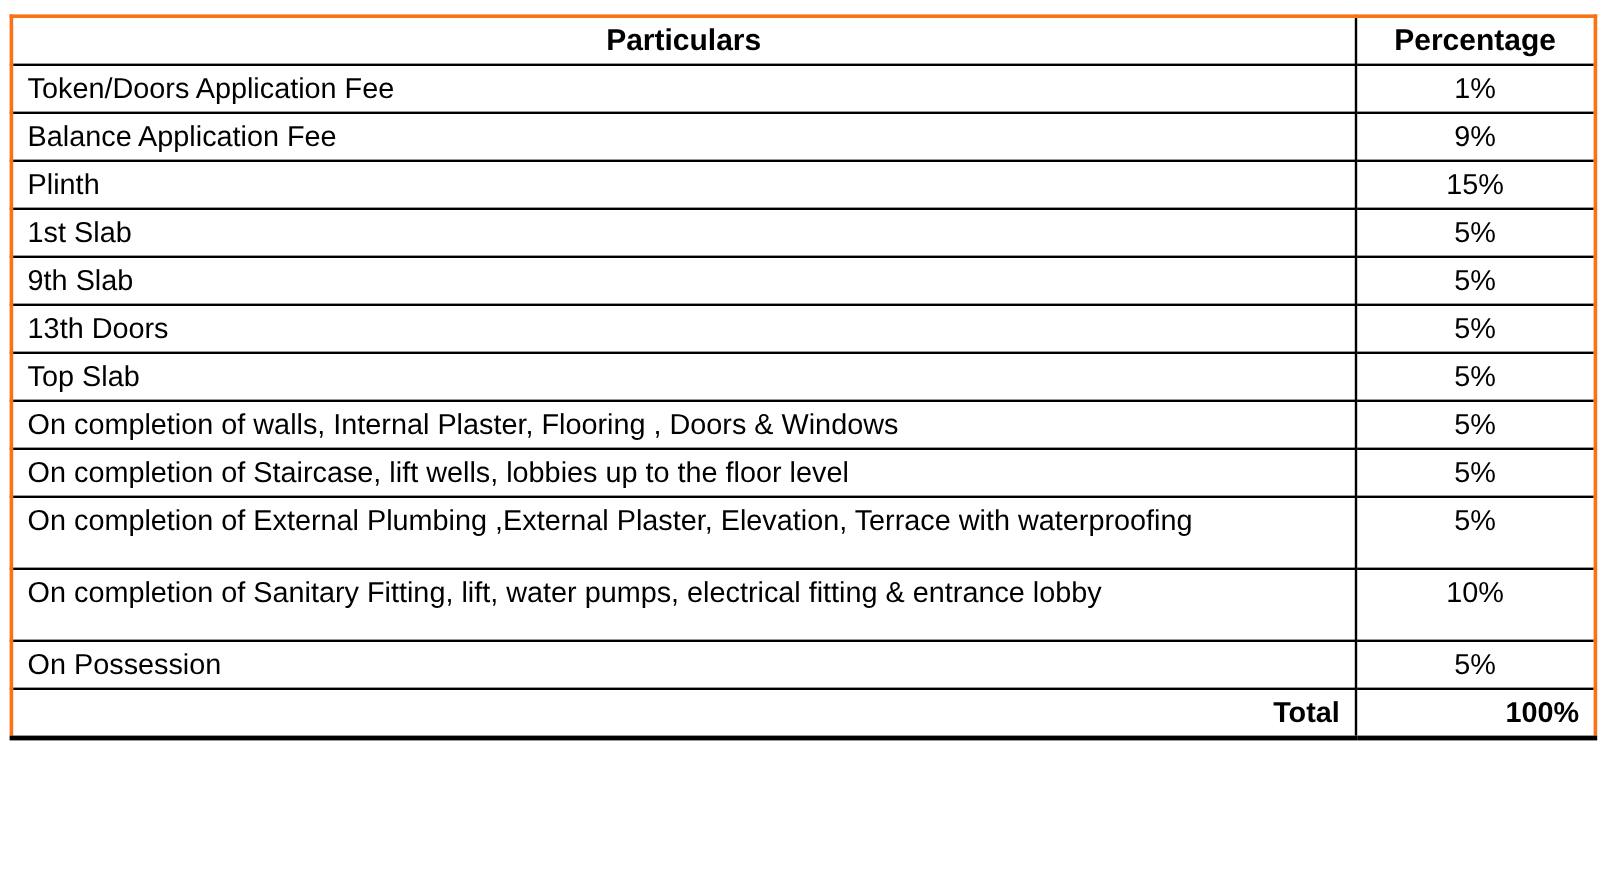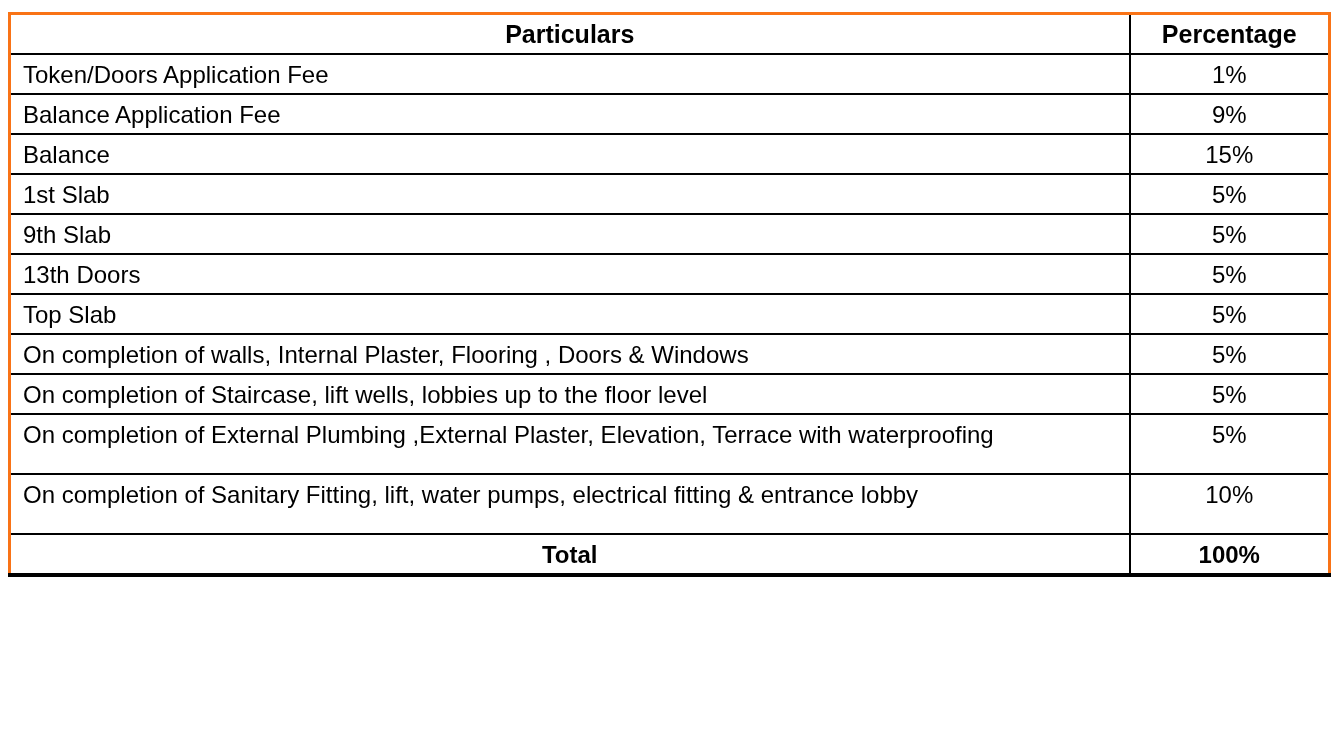--- a/index.html
+++ b/index.html
@@ -33,21 +33,21 @@
     text-align: center;
     font-size: 25px;
     height: 40px;
   }
   tr.row-single { height: 40px; }
   tr.row-double { height: 60px; }
   td.particulars-cell { text-align: left; }
   td.percentage-cell  { text-align: center; }
   tfoot td {
     font-weight: bold;
-    text-align: center;
+    text-align: right;
     height: 40px;
     border-bottom-width: 4px;
   }
 </style>
 </head>
 <body>
 
 <table class="schedule">
   <colgroup>
     <col class="col-particulars">
@@ -62,21 +62,21 @@
   <tbody>
     <tr class="row-single">
       <td class="particulars-cell">Token/Doors Application Fee</td>
       <td class="percentage-cell">1%</td>
     </tr>
     <tr class="row-single">
       <td class="particulars-cell">Balance Application Fee</td>
       <td class="percentage-cell">9%</td>
     </tr>
     <tr class="row-single">
-      <td class="particulars-cell">Balance</td>
+      <td class="particulars-cell">Plinth</td>
       <td class="percentage-cell">15%</td>
     </tr>
     <tr class="row-single">
       <td class="particulars-cell">1st Slab</td>
       <td class="percentage-cell">5%</td>
     </tr>
     <tr class="row-single">
       <td class="particulars-cell">9th Slab</td>
       <td class="percentage-cell">5%</td>
     </tr>
@@ -97,20 +97,24 @@
       <td class="percentage-cell">5%</td>
     </tr>
     <tr class="row-double">
       <td class="particulars-cell">On completion of External Plumbing ,External Plaster, Elevation, Terrace with waterproofing</td>
       <td class="percentage-cell">5%</td>
     </tr>
     <tr class="row-double">
       <td class="particulars-cell">On completion of Sanitary Fitting, lift, water pumps, electrical fitting &amp; entrance lobby</td>
       <td class="percentage-cell">10%</td>
     </tr>
+    <tr class="row-single">
+      <td class="particulars-cell">On Possession</td>
+      <td class="percentage-cell">5%</td>
+    </tr>
   </tbody>
   <tfoot>
     <tr class="row-single">
       <td>Total</td>
       <td>100%</td>
     </tr>
   </tfoot>
 </table>
 
 </body></html>

